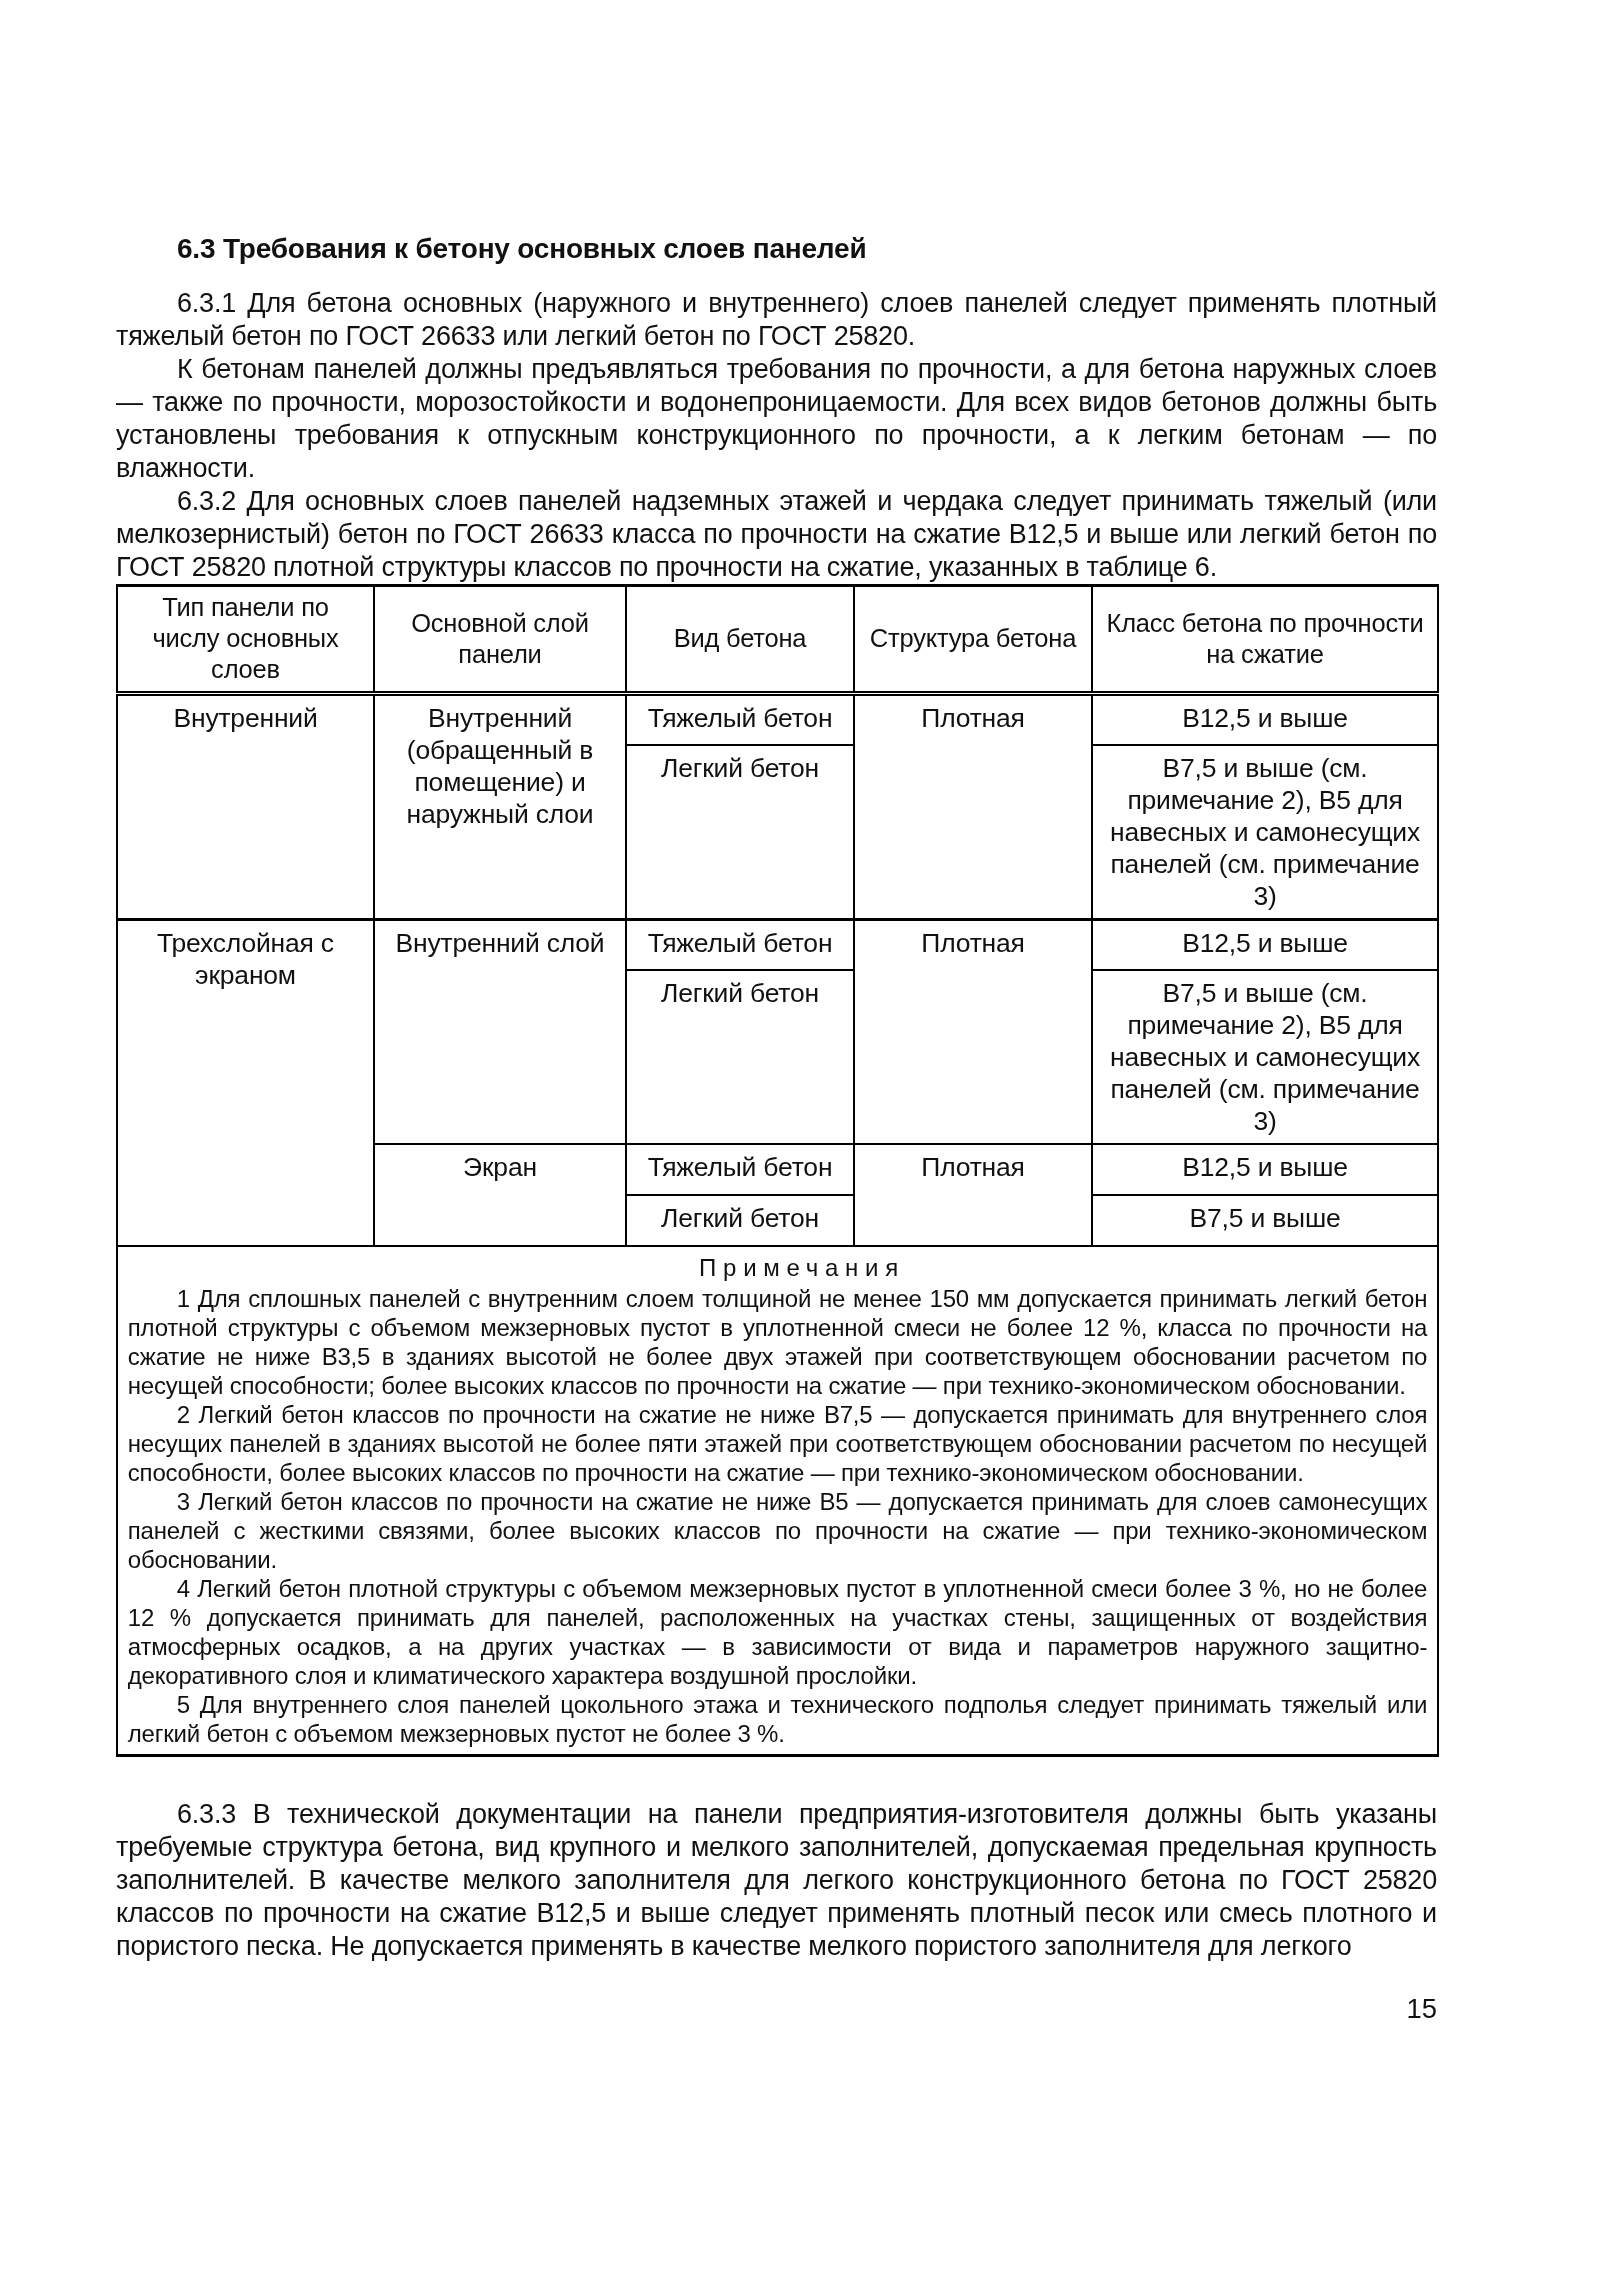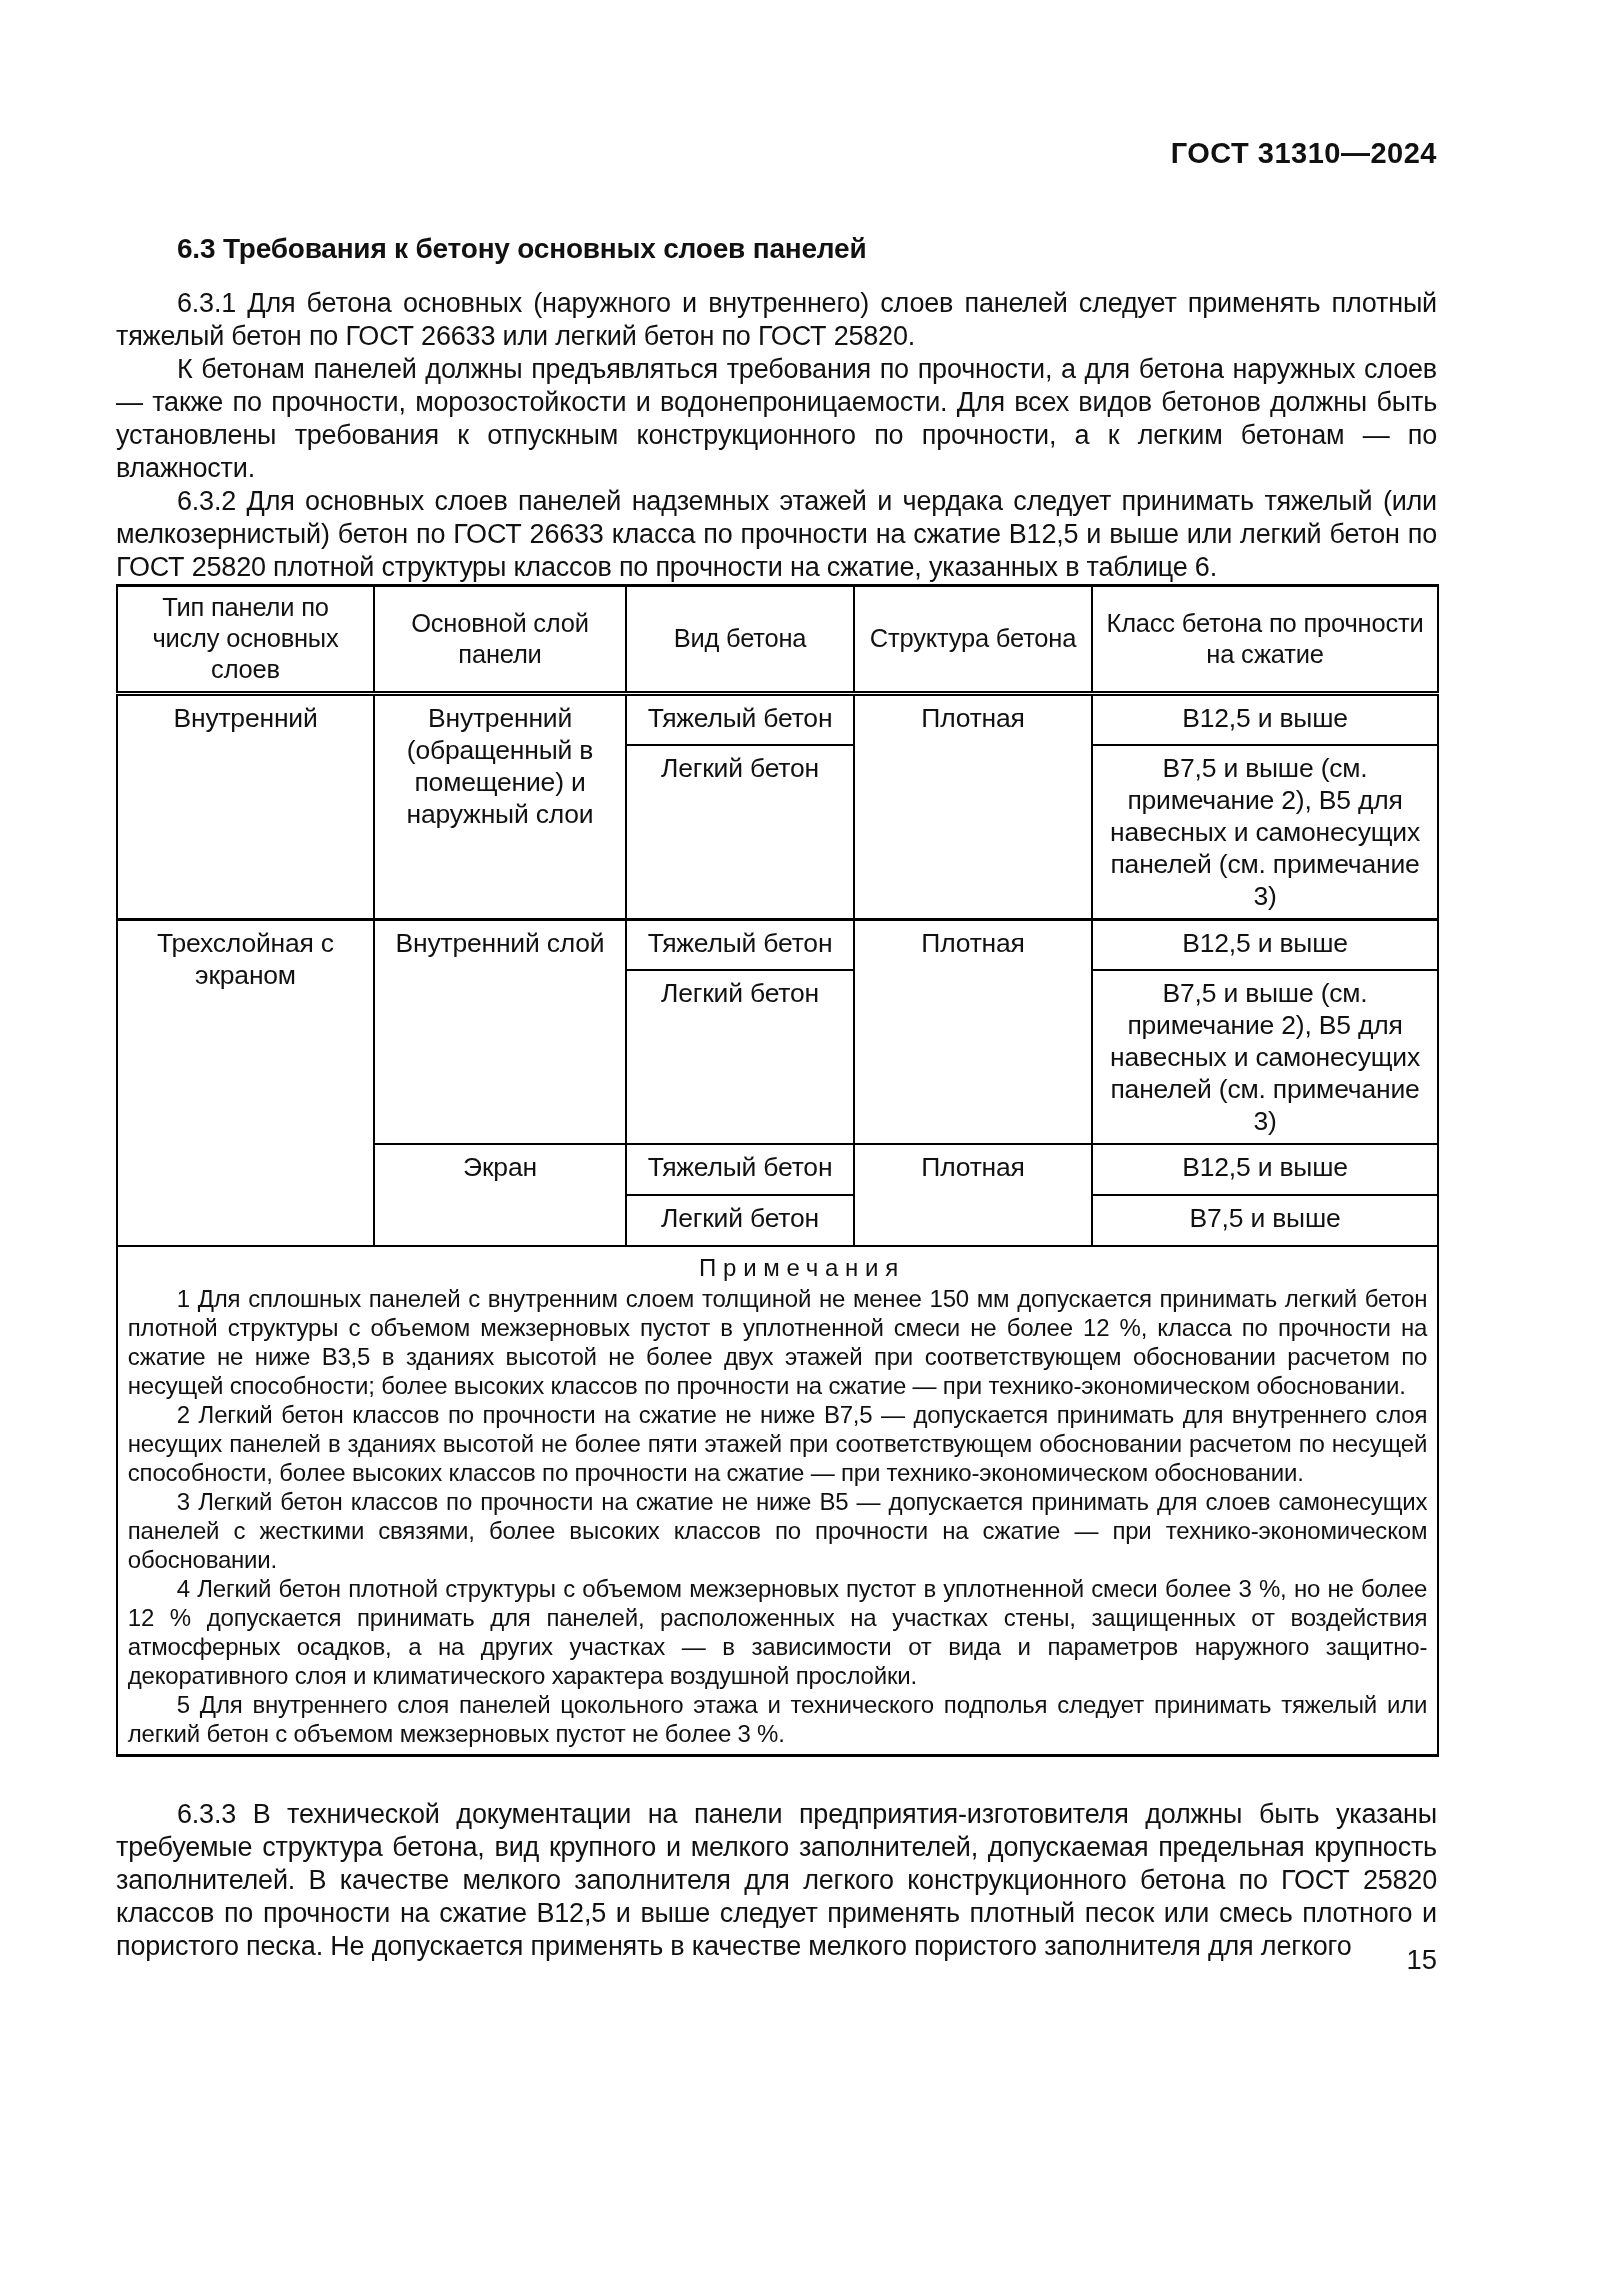--- a/index.html
+++ b/index.html
@@ -58,30 +58,29 @@
   td.notes-cell{
     border-top:3.9px solid #000;
     text-align:left;vertical-align:top;
     padding:9.8px 15.7px 15.7px 15.7px;
     font-size:24px;line-height:29px;
   }
   .notes-title{margin:0 0 2px 0;text-indent:49px;letter-spacing:.28em;}
   .note-item{margin:0;text-align:justify;text-indent:49px;letter-spacing:-0.2px;}
   p.closing{margin-top:41px;}
   .page-number{
-    position:absolute;top:1944px;left:116px;width:1321px;
+    position:absolute;top:1993px;left:116px;width:1321px;
     text-align:right;font-size:27.4px;
   }
 </style>
 </head>
 <body>
 
 <div class="page">
 
-  <div class="doc-header">ГОСТ 31310—2024</div>
 
   <div class="content">
 
     <h2 class="section-heading">6.3 Требования к бетону основных слоев панелей</h2>
 
     <p class="body-par">6.3.1 Для бетона основных (наружного и внутреннего) слоев панелей следует применять плотный тяжелый бетон по ГОСТ 26633 или легкий бетон по ГОСТ 25820.</p>
     <p class="body-par">К бетонам панелей должны предъявляться требования по прочности, а для бетона наружных слоев — также по прочности, морозостойкости и водонепроницаемости. Для всех видов бетонов должны быть установлены требования к отпускным конструкционного по прочности, а к легким бетонам — по влажности.</p>
     <p class="body-par">6.3.2 Для основных слоев панелей надземных этажей и чердака следует принимать тяжелый (или мелкозернистый) бетон по ГОСТ 26633 класса по прочности на сжатие В12,5 и выше или легкий бетон по ГОСТ 25820 плотной структуры классов по прочности на сжатие, указанных в таблице 6.</p>
 
 

